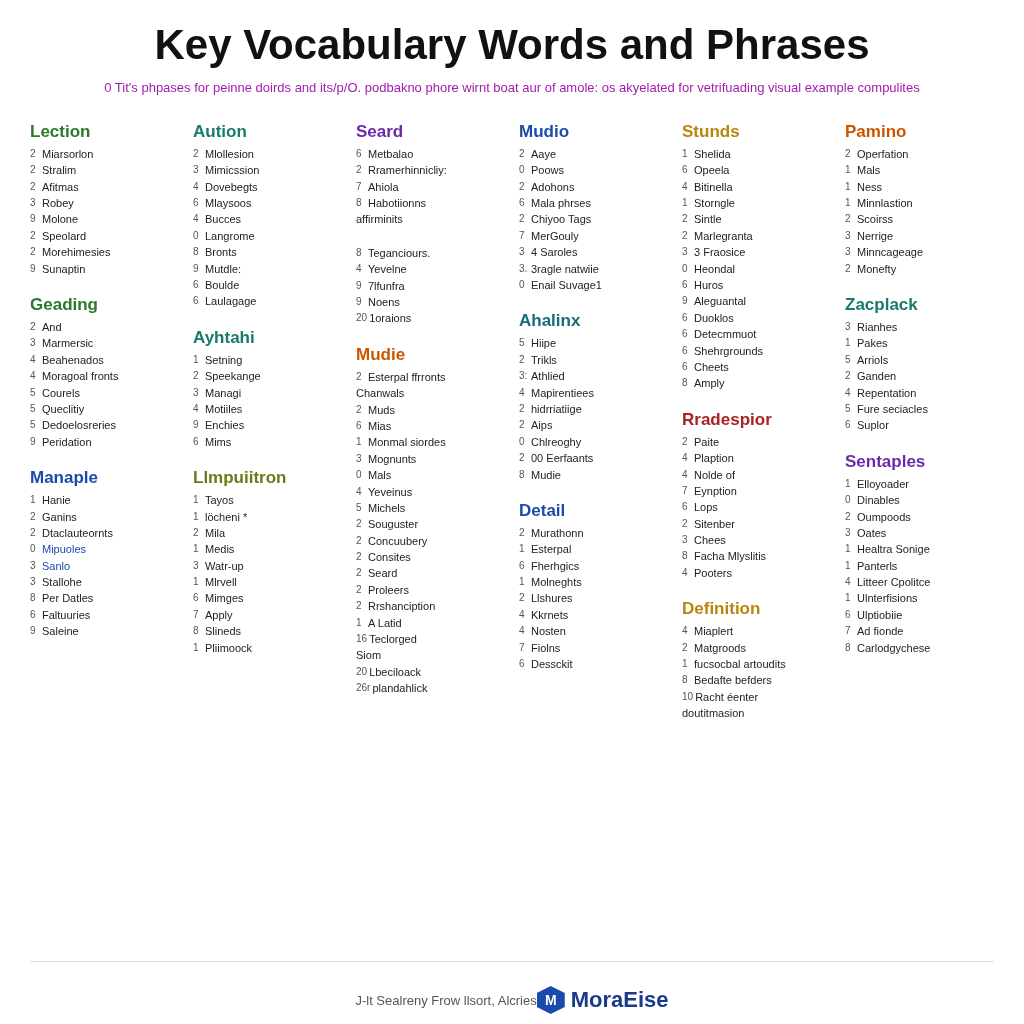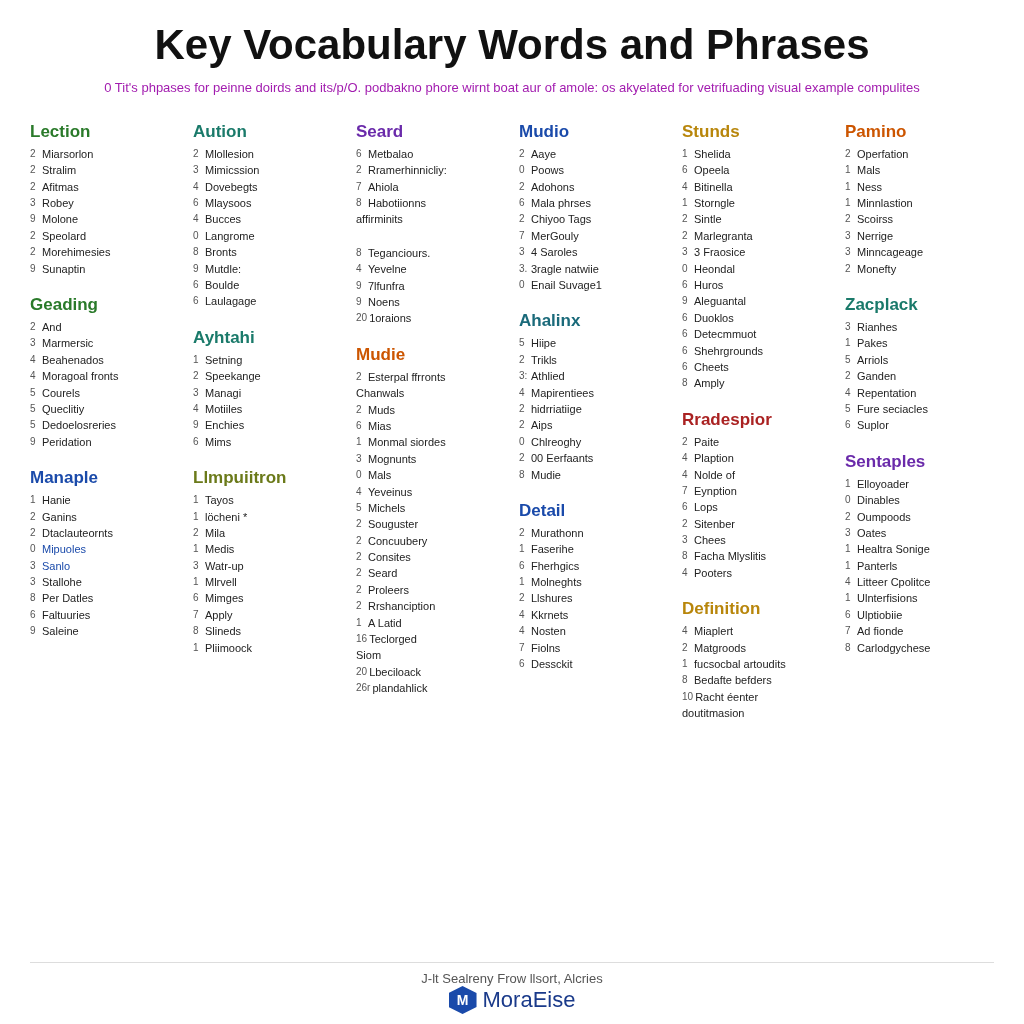--- a/index.html
+++ b/index.html
@@ -60,38 +60,37 @@
       color: #222;
     }
     .col-item .item-text.blue-link { color: #1a4aaa; }
 
     .footer {
       position: absolute;
       bottom: 10px;
       left: 30px;
       right: 30px;
       display: flex;
-      justify-content: flex-end;
+      justify-content: center;
       align-items: center;
       border-top: 1px solid #ddd;
-      padding-top: 8px;
-      flex-direction: column;
+      padding-top: 24px;
     }
     .footer-left {
       font-size: 13px;
       color: #555;
     }
     .footer-right {
       display: flex;
       align-items: center;
       gap: 6px;
     }
     .brand-name {
       font-size: 22px;
-      font-weight: 400;
+      font-weight: 700;
       color: #1a3a8a;
     }
   </style>
 </head>
 <body>
 
 <h1 class="page-title">Key Vocabulary Words and Phrases</h1>
 <p class="page-subtitle">0 Tit's phpases for peinne doirds and its/p/O. podbakno phore wirnt boat aur of amole: os akyelated
 for vetrifuading visual example compulites</p>
 
@@ -529,21 +528,21 @@
         </div>
       </div>
       <div class="col-section">
         <div class="col-header" style="color: rgb(26, 74, 170);">Detail</div>
         <div class="col-item">
           <span class="num">2</span>
           <span class="item-text">Murathonn</span>
         </div>
         <div class="col-item">
           <span class="num">1</span>
-          <span class="item-text">Faserihe</span>
+          <span class="item-text">Esterpal</span>
         </div>
         <div class="col-item">
           <span class="num">6</span>
           <span class="item-text">Fherhgics</span>
         </div>
         <div class="col-item">
           <span class="num">1</span>
           <span class="item-text">Molneghts</span>
         </div>
         <div class="col-item">

